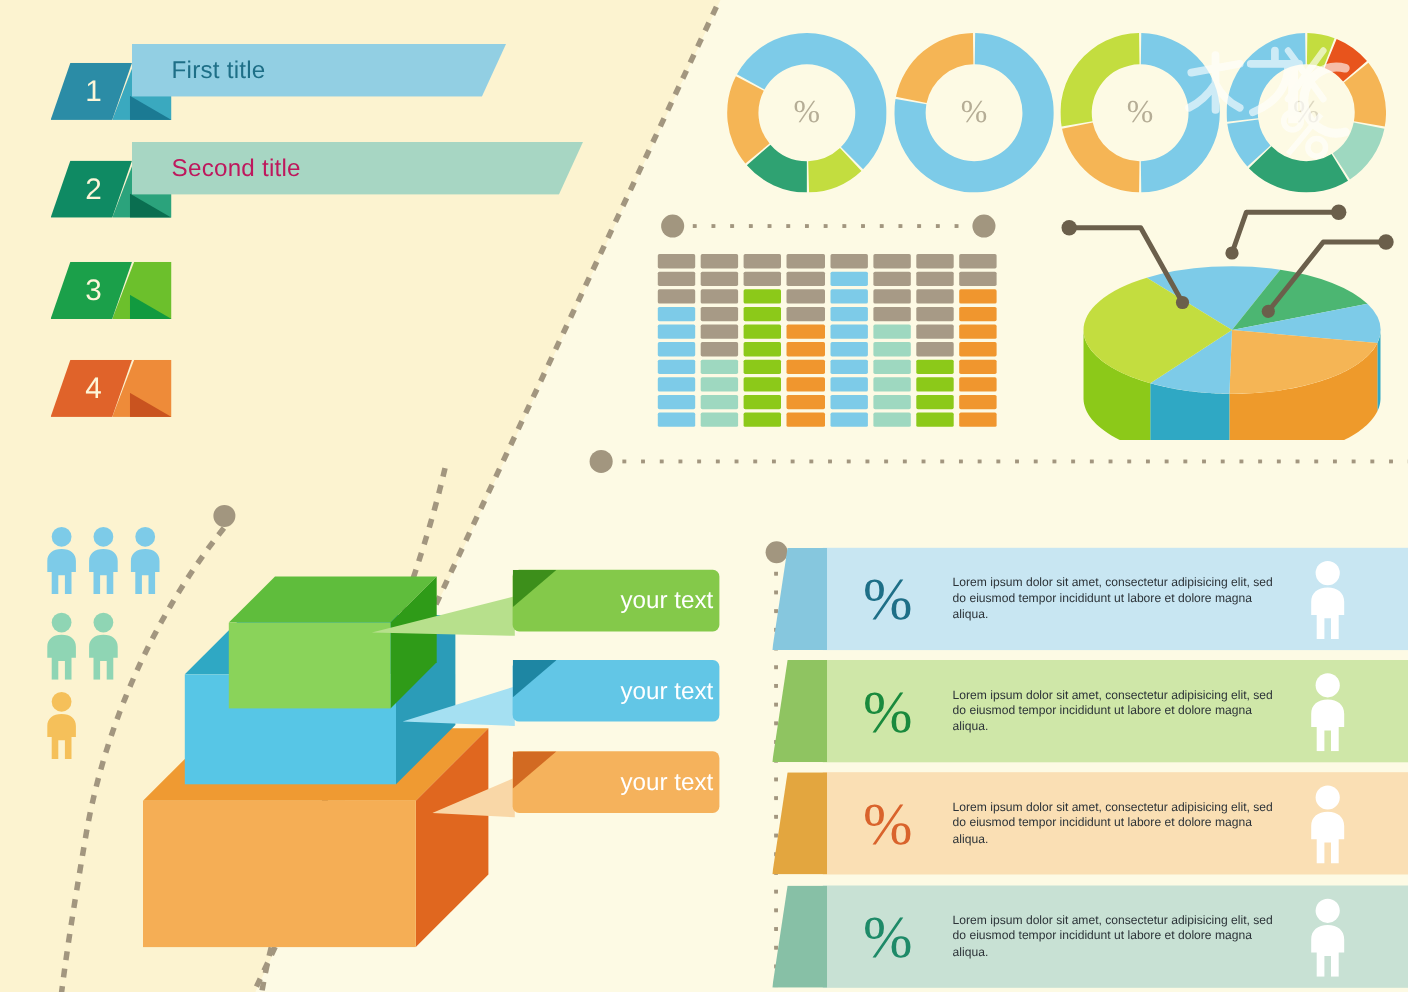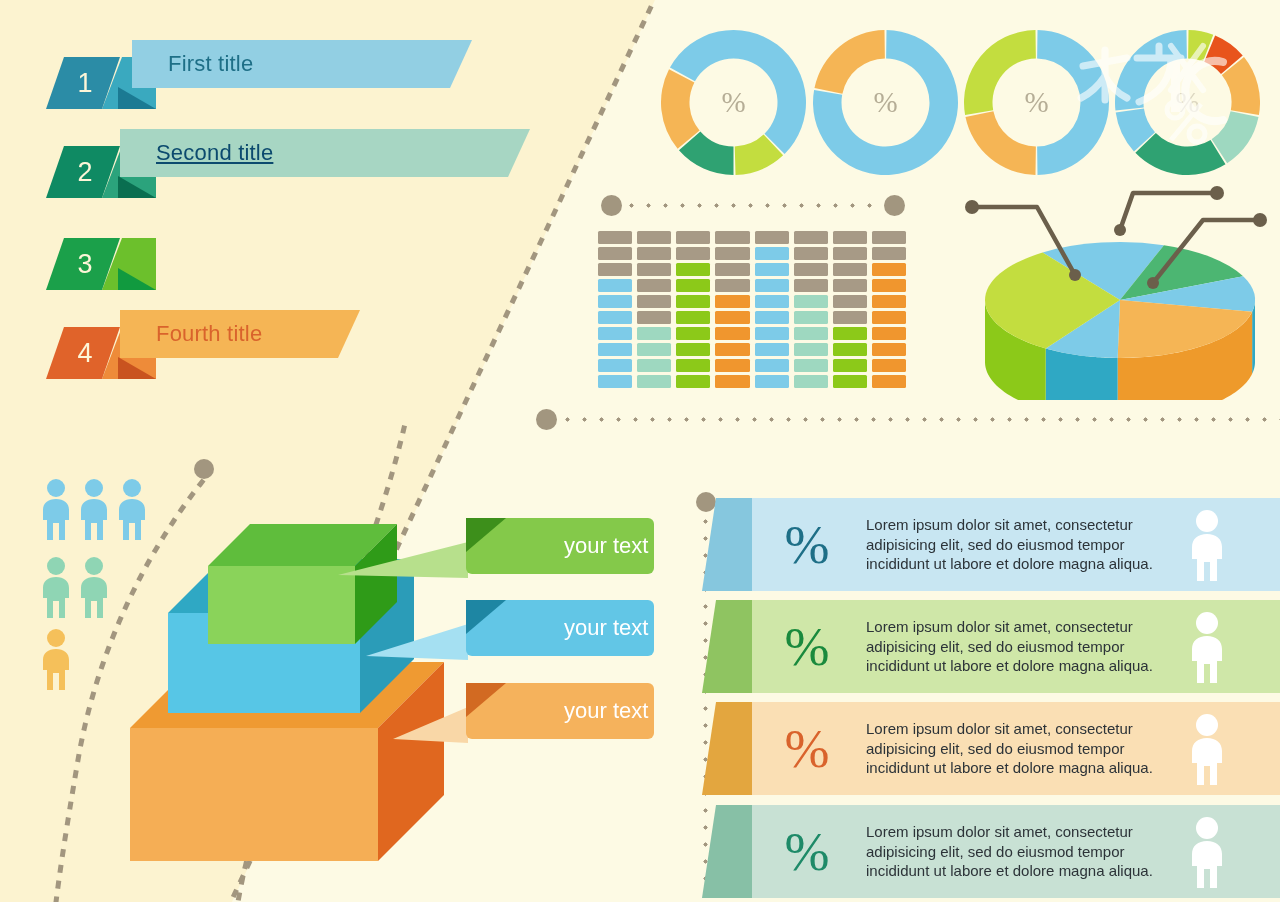--- a/index.html
+++ b/index.html
@@ -60,71 +60,68 @@
      display:flex;align-items:center;}
   .callout span{color:#ffffff;font-size:22px;padding-left:98px;}
   .callout .shadow-tri{position:absolute;left:0;top:0;width:40px;height:34px;
      -webkit-clip-path:polygon(0 0,40px 0,0 34px);clip-path:polygon(0 0,40px 0,0 34px);}
 
   
   .lrow{position:absolute;height:93px;display:flex;align-items:center;}
   .lrow .tab{position:absolute;left:-46px;top:0;width:50px;height:93px;}
   .lrow .pctbig{font-size:54px;font-family:"Liberation Serif",serif;
      width:118px;text-align:center;flex:none;}
-  .lrow .ltext{font-size:15px;line-height:1.32;color:#2c3338;max-width:300px;}
+  .lrow .ltext{font-size:11px;line-height:1.32;color:#2c3338;max-width:300px;}
   .lrow .human{position:absolute;right:54px;top:50%;transform:translateY(-50%);}
 
   .wm{position:absolute;pointer-events:none;}
 </style>
 </head>
 <body>
 
 <div id="stage">
 
   <div class="bg-base"></div>
   <div class="bg-right"></div>
 
   <svg class="bg-diag-dots" viewBox="0 0 1280 902">
     <line x1="657" y1="-6" x2="228" y2="908" stroke="#a2967f" stroke-width="5" stroke-linecap="square" stroke-dasharray="3 13"></line>
   </svg>
 
   <div id="banners">
       <div class="banner" style="left: 46px; top: 57px; width: 460px;">
         <div class="fold" style="background: rgb(58, 169, 191);"></div>
         <div class="foldtri" style="background: rgb(27, 122, 147);"></div>
-        <div class="ribbon" style="left: 86px; width: 340px; background: rgb(146, 207, 227); clip-path: polygon(0px 0px, 340px 0px, 318px 48px, 0px 48px);">
+        <div class="ribbon" style="left: 74px; width: 340px; background: rgb(146, 207, 227); clip-path: polygon(0px 0px, 340px 0px, 318px 48px, 0px 48px);">
           <div class="ribbon-label" style="color: rgb(30, 111, 135);">First title</div>
         </div>
         <div class="numbox" style="background: rgb(43, 140, 166);">
           <span class="num">1</span>
         </div>
       </div>
       <div class="banner" style="left: 46px; top: 146px; width: 530px;">
         <div class="fold" style="background: rgb(43, 163, 124);"></div>
         <div class="foldtri" style="background: rgb(10, 110, 80);"></div>
         <div class="ribbon" style="left: 74px; width: 410px; background: rgb(167, 214, 195); clip-path: polygon(0px 0px, 410px 0px, 388px 48px, 0px 48px);">
-          <div class="ribbon-label" style="color: #0c4a6e; text-decoration: underline;">Second title</div>
+          <div class="ribbon-label" style="color: #be185d;">Second title</div>
         </div>
         <div class="numbox" style="background: rgb(15, 138, 99);">
           <span class="num">2</span>
         </div>
       </div>
       <div class="banner" style="left: 46px; top: 238px; width: 450px;">
         <div class="fold" style="background: rgb(108, 192, 44);"></div>
         <div class="foldtri" style="background: rgb(17, 154, 63);"></div>
         <div class="numbox" style="background: rgb(27, 160, 74);">
           <span class="num">3</span>
         </div>
       </div>
       <div class="banner" style="left: 46px; top: 327px; width: 360px;">
         <div class="fold" style="background: rgb(238, 139, 57);"></div>
         <div class="foldtri" style="background: rgb(201, 83, 31);"></div>
-        <div class="ribbon" style="left: 74px; width: 240px; background: rgb(245, 181, 85); clip-path: polygon(0px 0px, 240px 0px, 218px 48px, 0px 48px);">
-          <div class="ribbon-label" style="color: rgb(217, 99, 44);">Fourth title</div>
-        </div>
         <div class="numbox" style="background: rgb(224, 99, 42);">
           <span class="num">4</span>
         </div>
       </div>
     </div>
 
   <div id="donuts">
       <div class="donut" style="left: 661px; top: 30px;">
         <svg width="145" height="145" viewBox="0 0 145 145" style="position: absolute;">
           <path d="M8.967765696819903 37.57285862762562 A72.5 72.5 0 1 1 123.58598022236058 123.9438783988978 L103.50390523839815 103.72111240760694 A44 44 0 1 0 33.94250607807001 51.30283833952451 Z" fill="#7dcbe8"></path>

